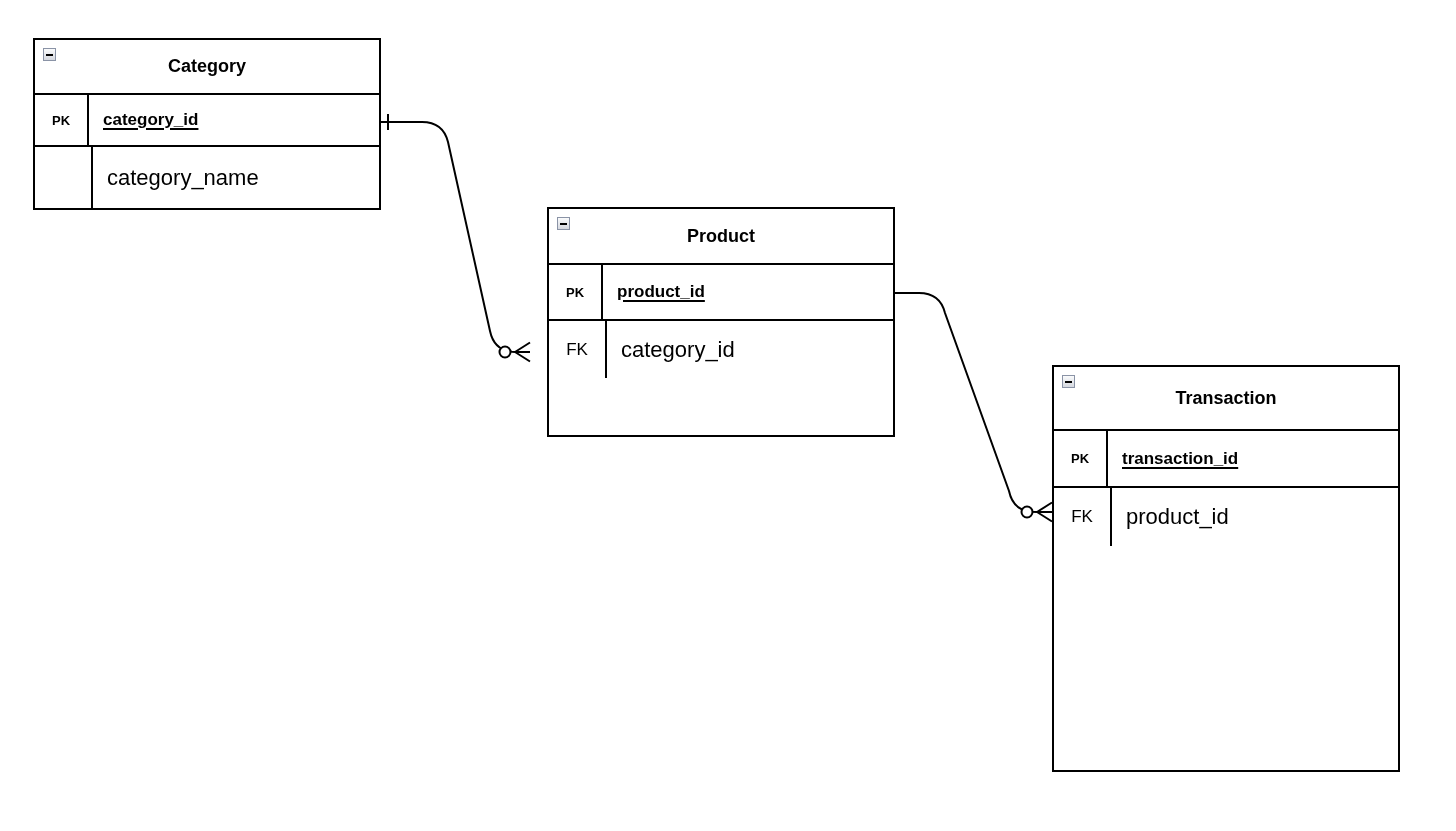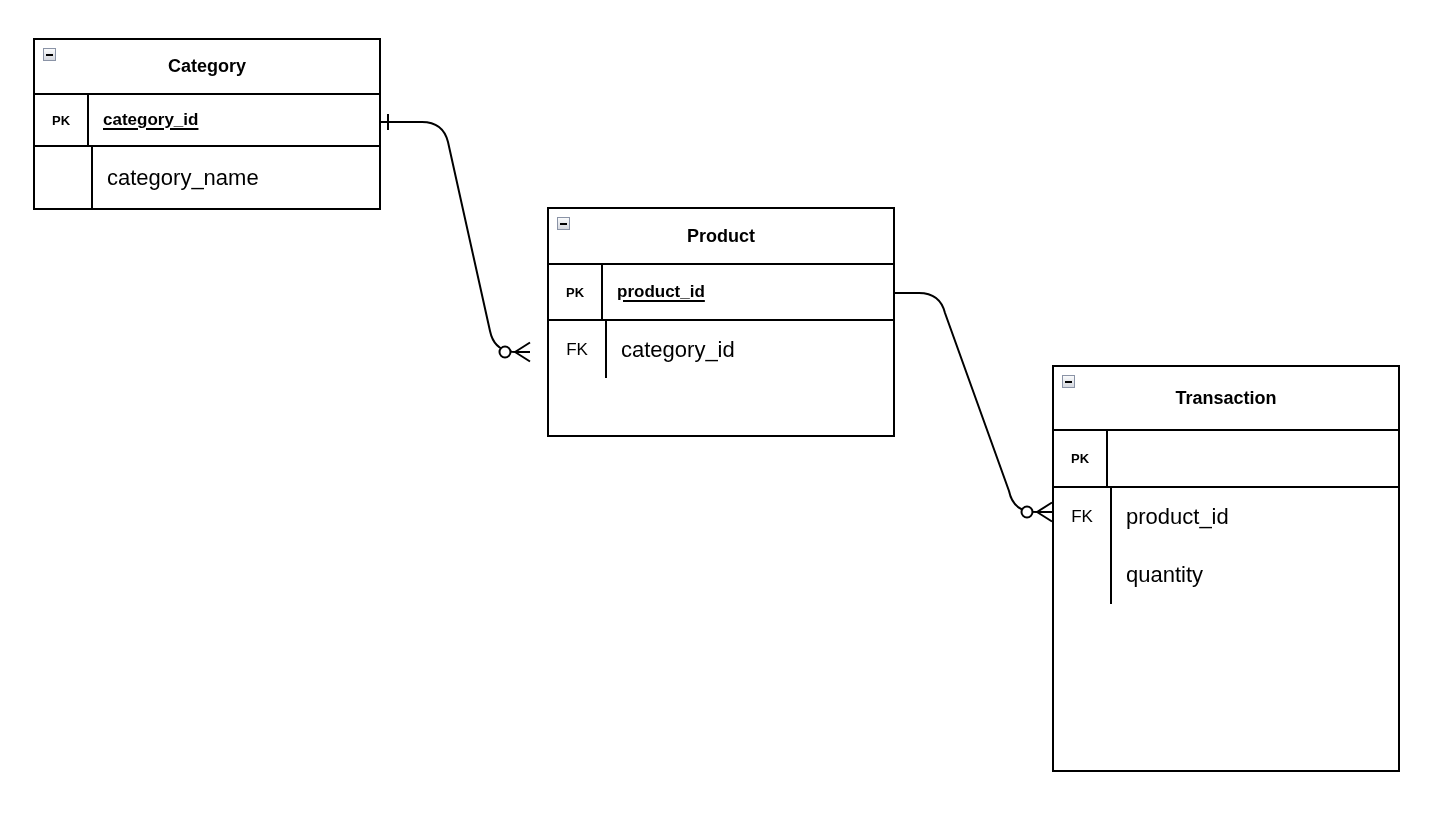--- a/index.html
+++ b/index.html
@@ -193,25 +193,27 @@
 
   <div class="entity" id="entity-transaction">
     <div class="entity-header">
       <span class="collapse-icon">
         <span class="minus-bar"></span>
       </span>
       <span>Transaction</span>
     </div>
     <div class="pk-row">
       <div class="key-cell">PK</div>
+      <div class="field-cell">
+        <span class="pk-field">transaction_id</span>
+      </div>
     </div>
     <div class="body-row">
       <div class="body-key">
         <div class="fk-label">FK</div>
       </div>
       <div class="body-fields">
         <div class="field-item">product_id</div>
-        <div class="field-item">quantity</div>
       </div>
     </div>
   </div>
 
 </div>
 
 </body></html>

